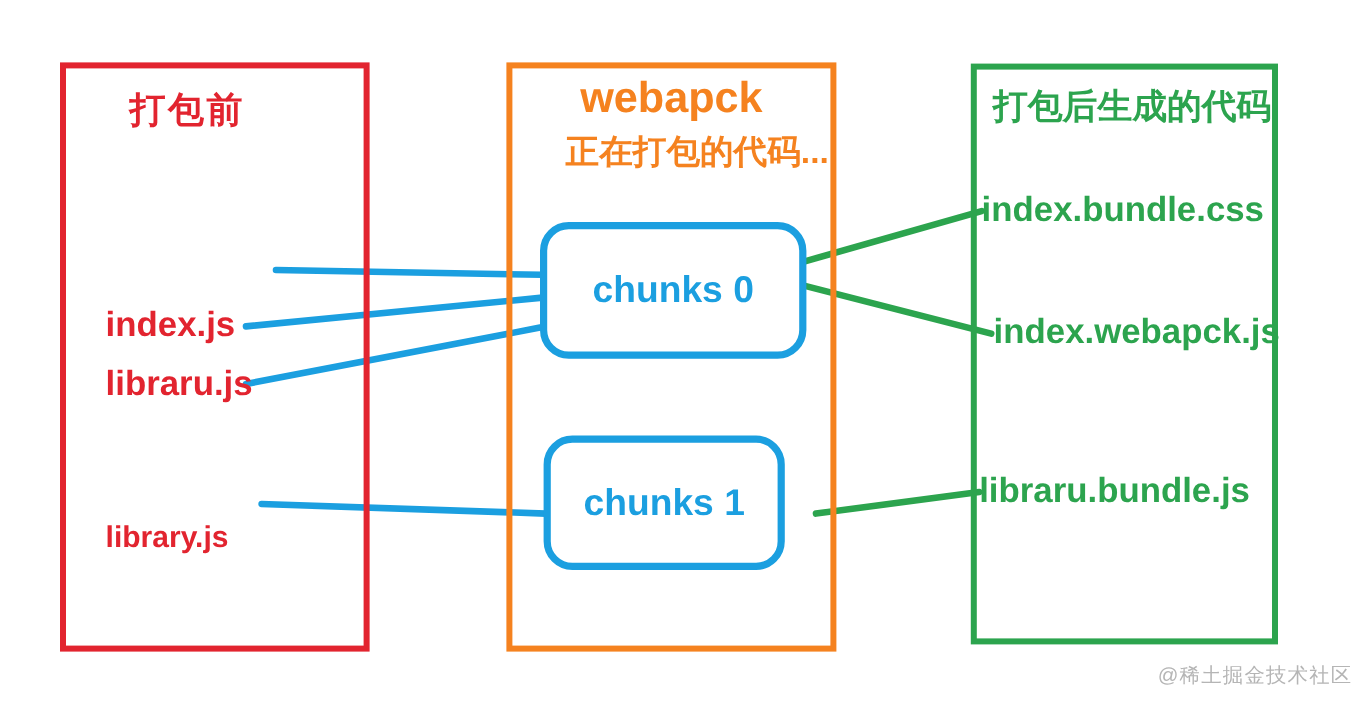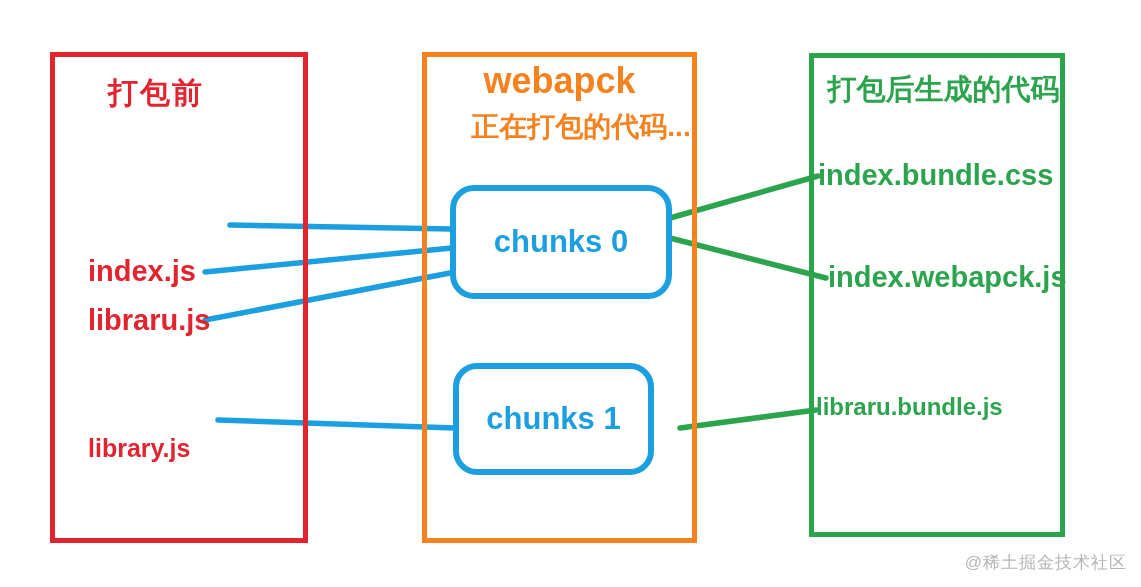--- a/index.html
+++ b/index.html
@@ -87,17 +87,17 @@
     <span>chunks 0</span>
   </div>
   <div class="chunk" style="left:453px; top:363px; width:201px; height:112px;">
     <span>chunks 1</span>
   </div>
 
   <div class="box green" style="left:809px; top:53px; width:256px; height:484px;"></div>
   <div class="lbl green centered" style="left:809px; top:74px; width:269px; font-size:29px;">打包后生成的代码</div>
   <div class="lbl green" style="left:818px; top:160px; font-size:29px;">index.bundle.css</div>
   <div class="lbl green" style="left:828px; top:262px; font-size:29px;">index.webapck.js</div>
-  <div class="lbl green" style="left:816px; top:394px; font-size:24px;">libraru.bundle.js</div>
+  <div class="lbl green" style="left:816px; top:394px; font-size:29px;">libraru.bundle.js</div>
 
   <div id="watermark">@稀土掘金技术社区</div>
 
 </div>
 
 </body></html>

